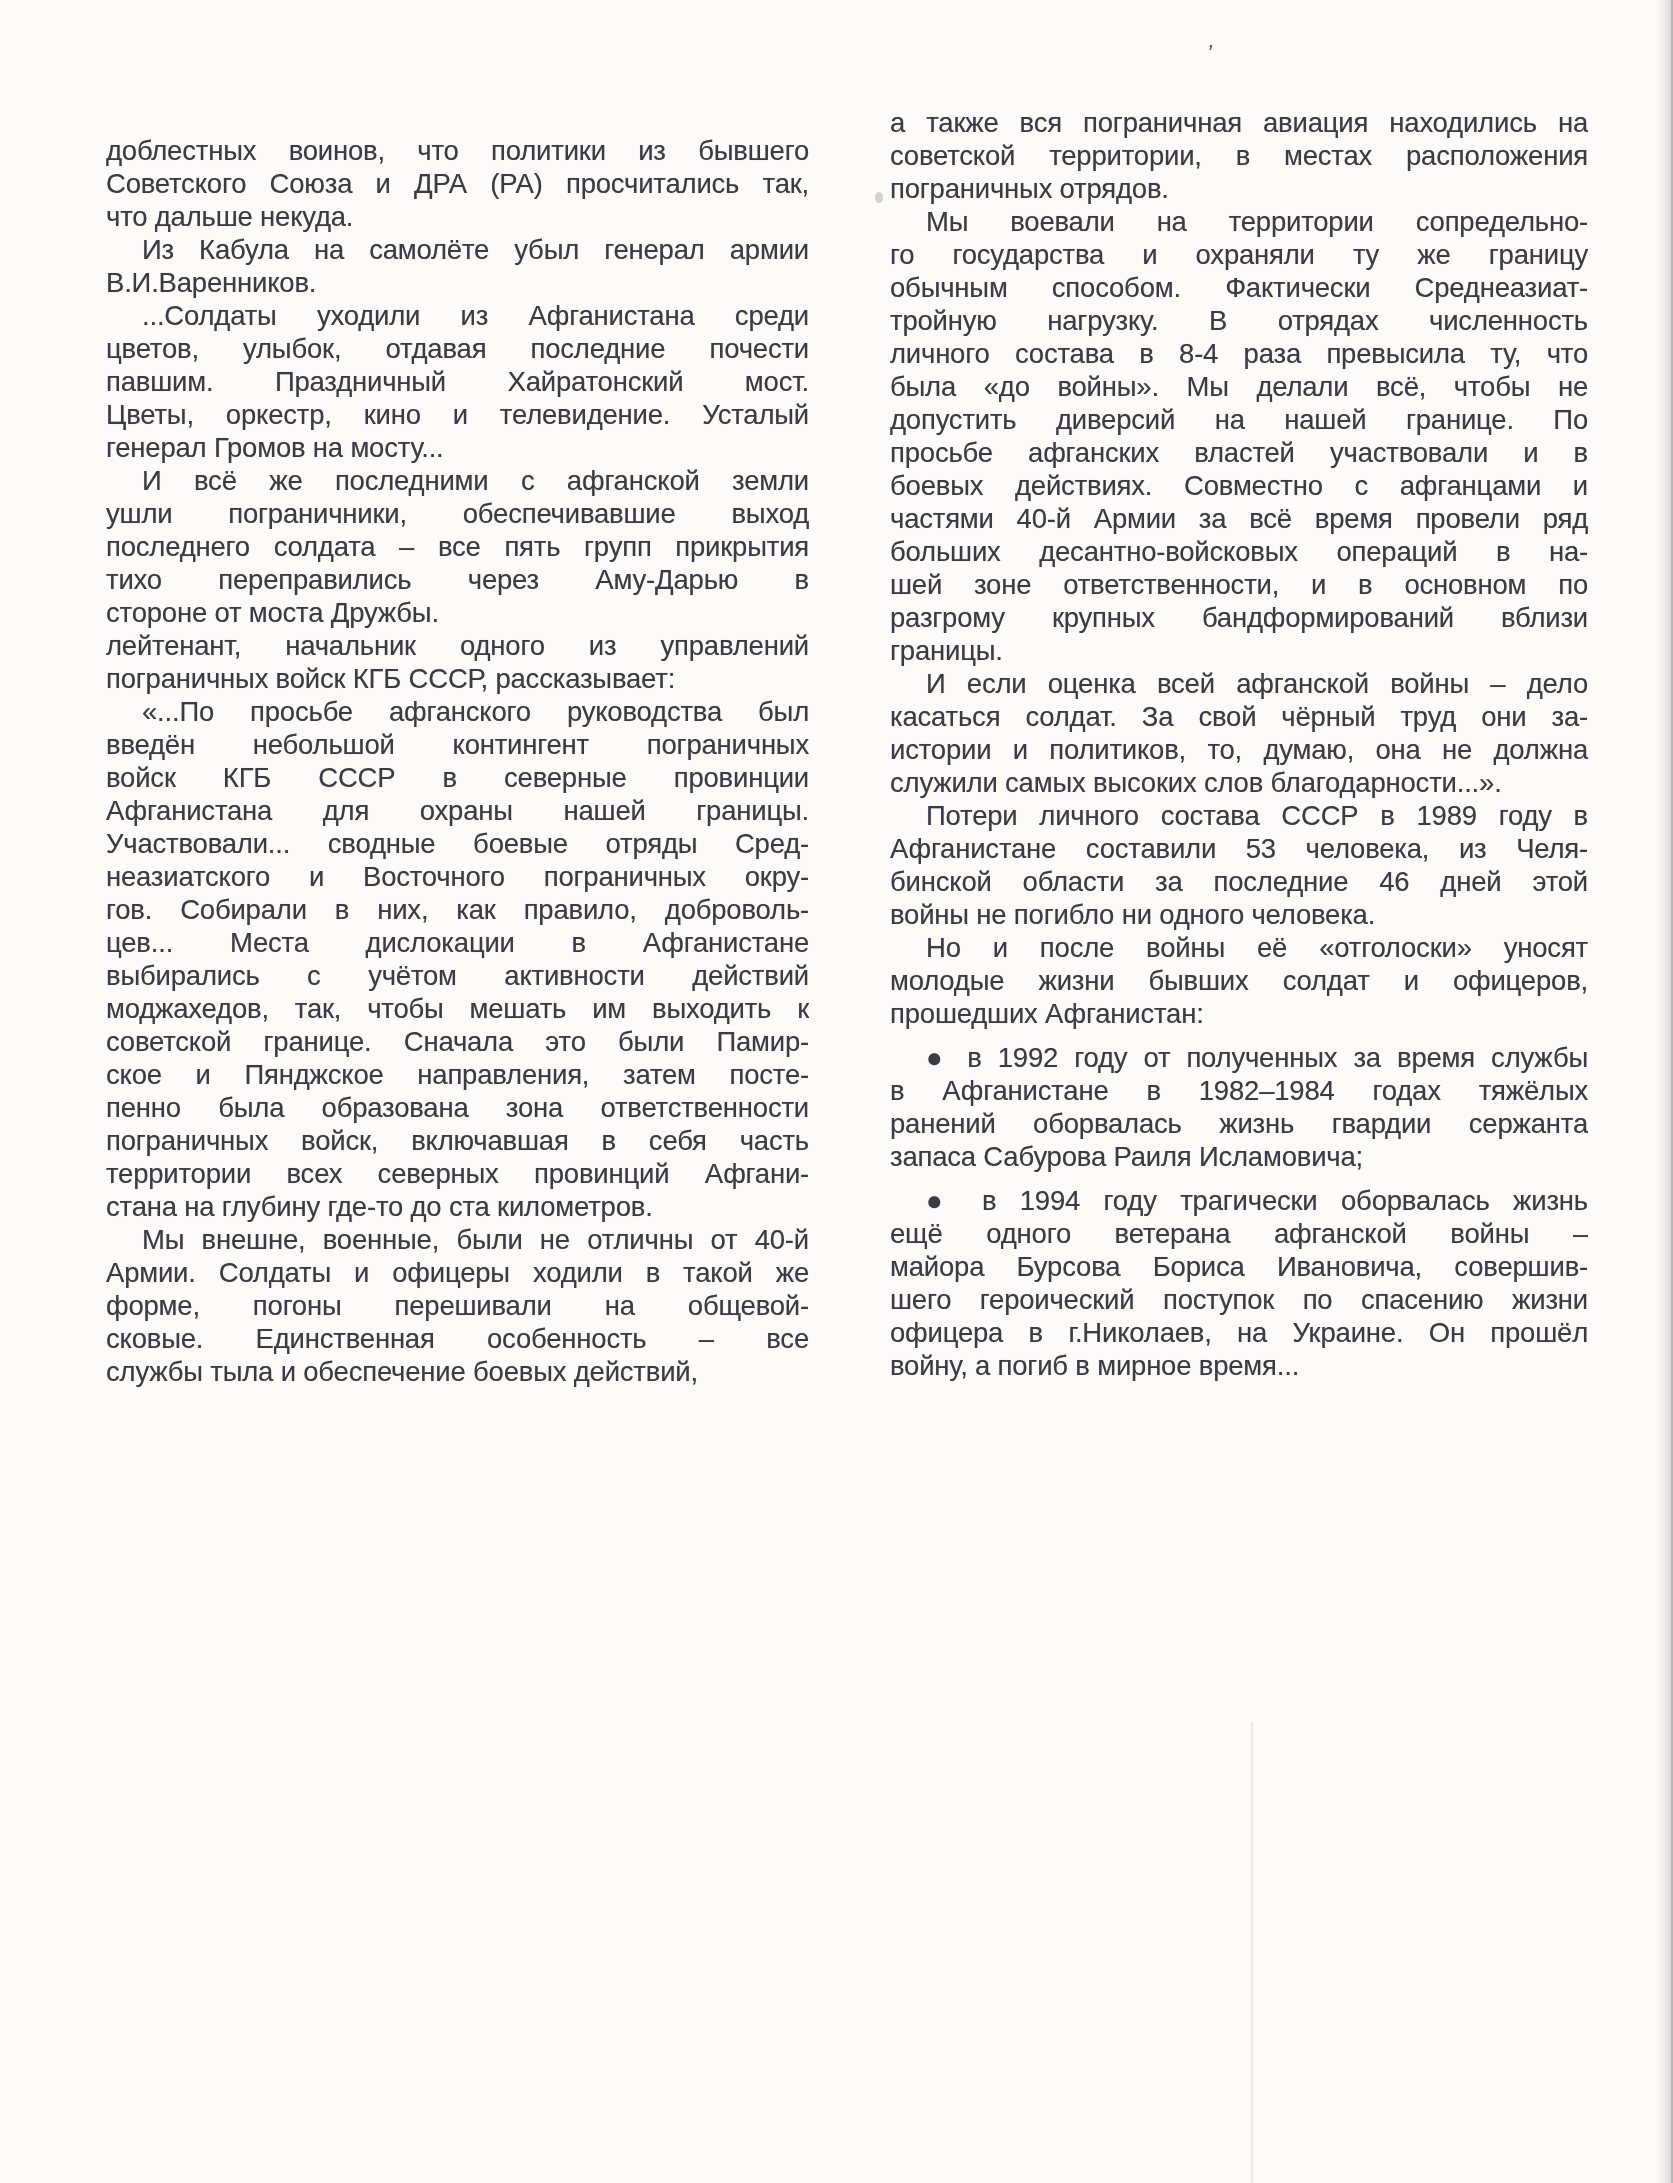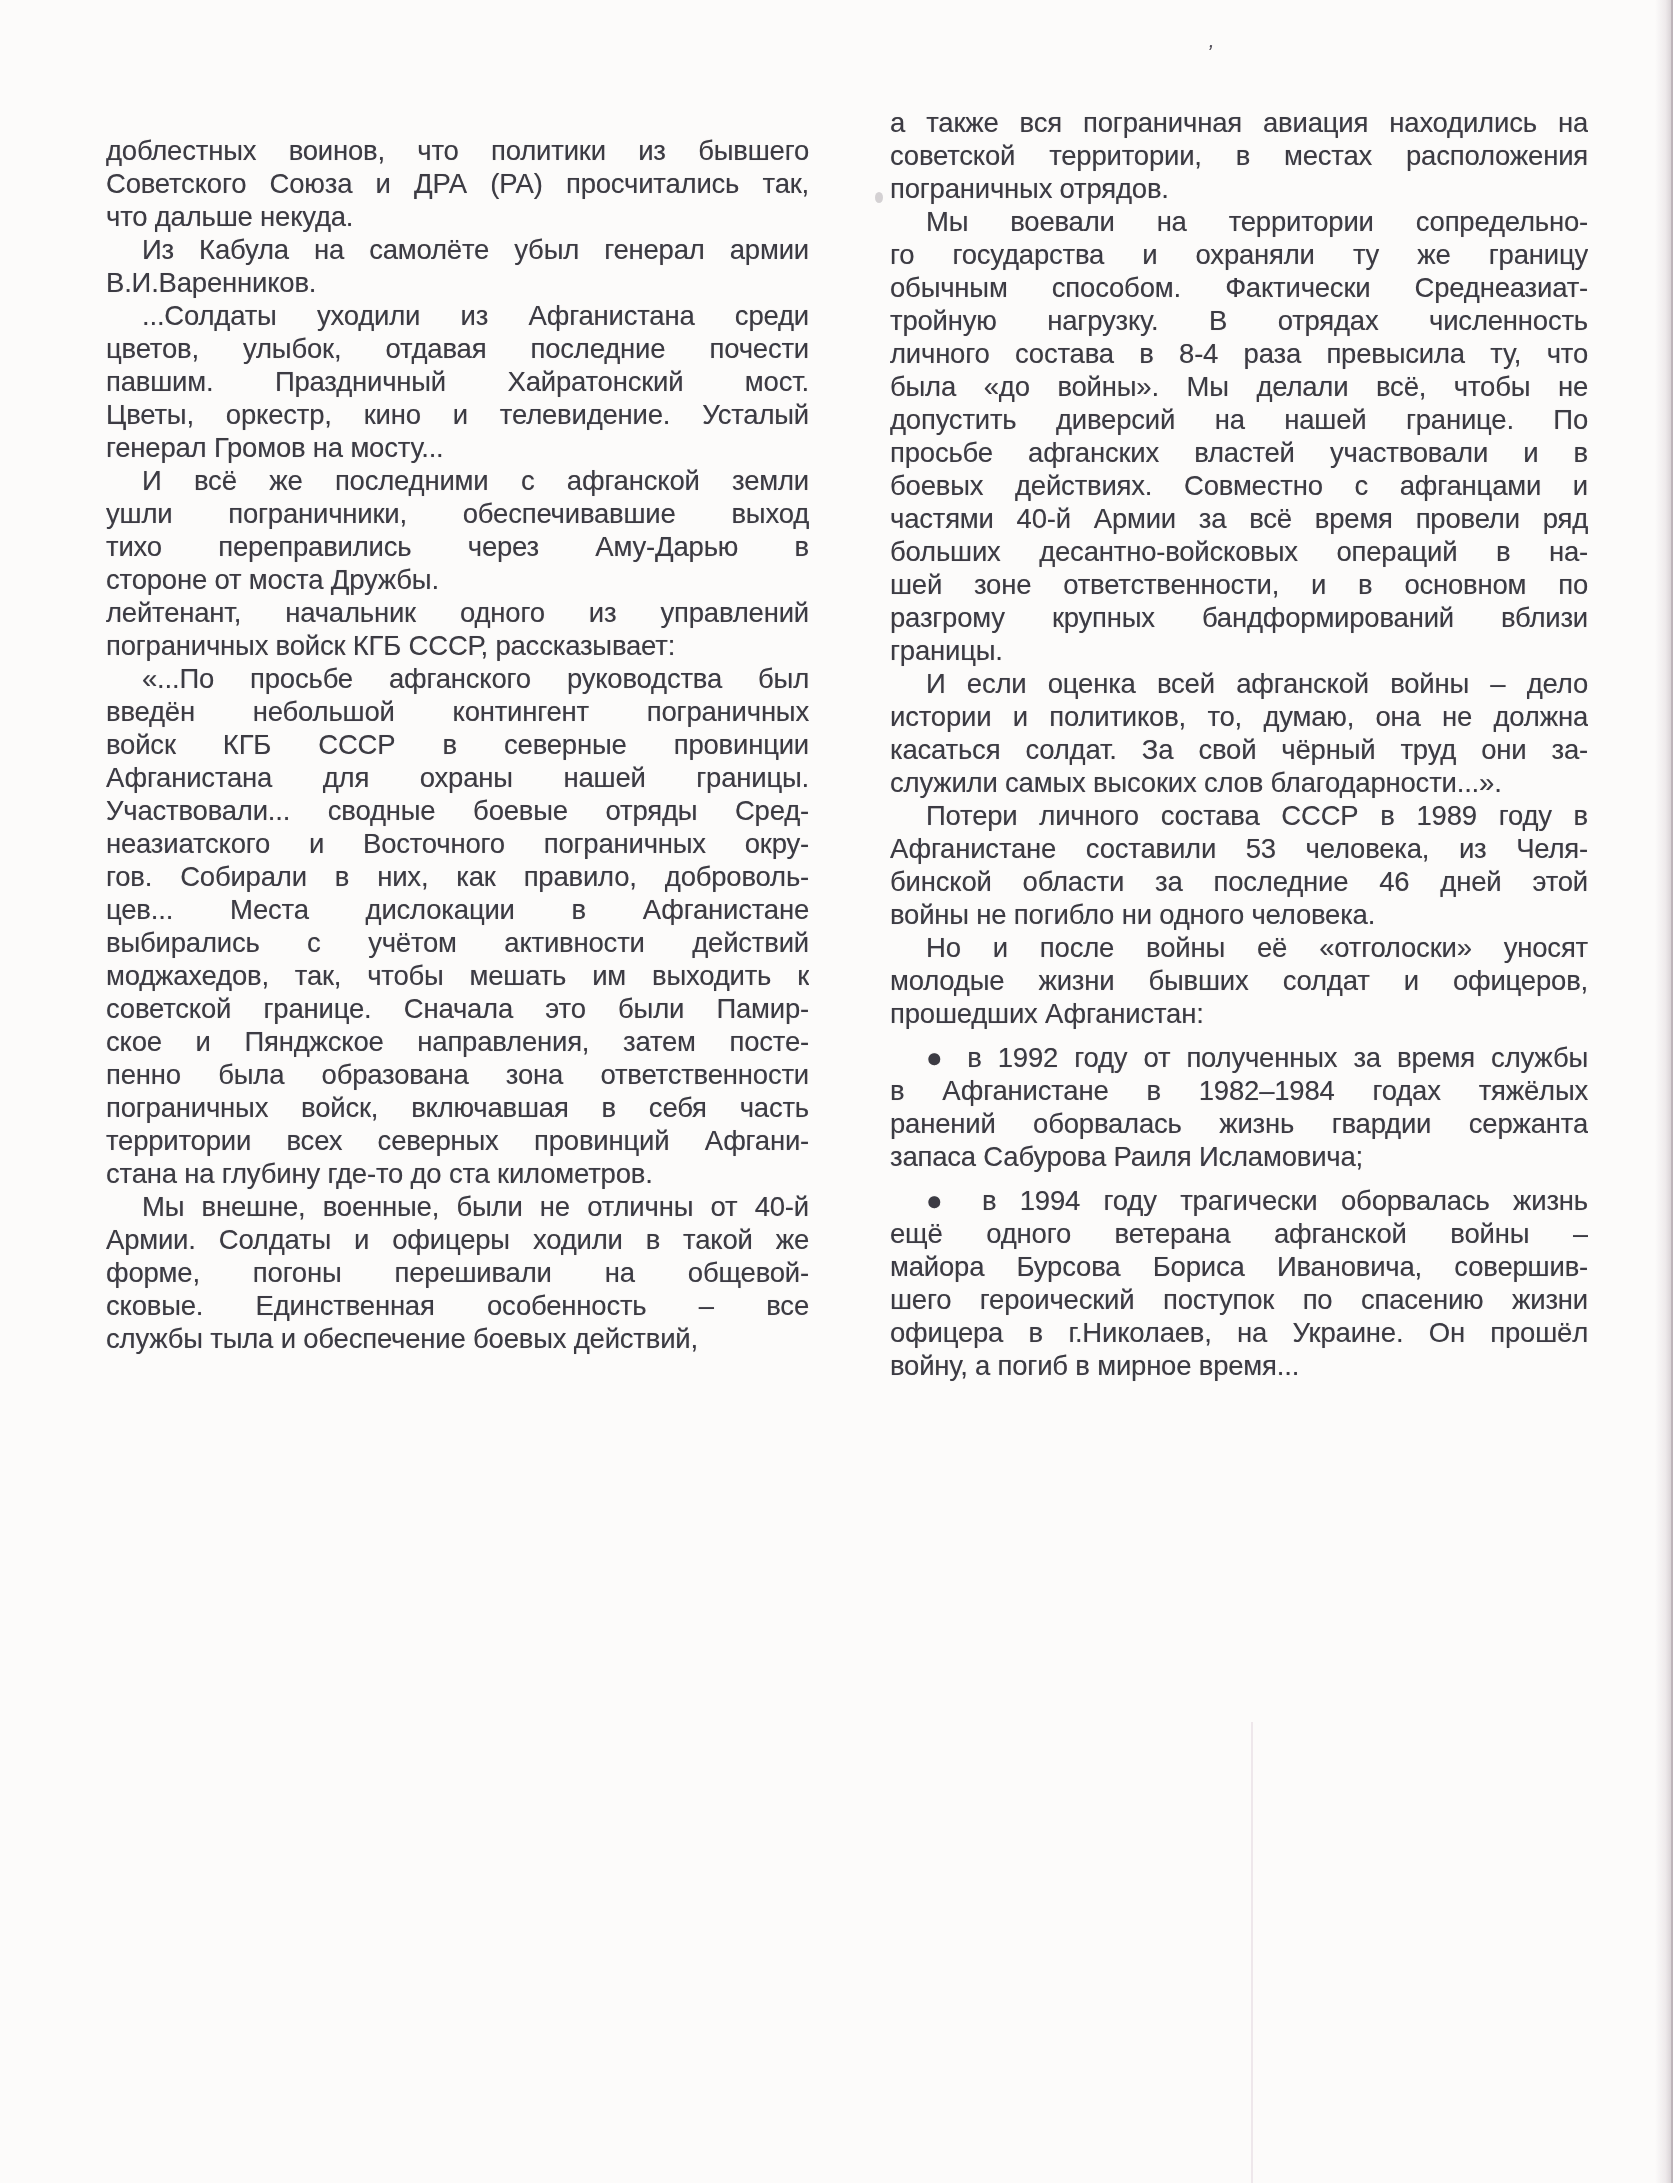--- a/index.html
+++ b/index.html
@@ -91,20 +91,21 @@
       <div class="paragraph">
         <div class="line indent">...Солдаты уходили из Афганистана среди</div>
         <div class="line">цветов, улыбок, отдавая последние почести</div>
         <div class="line">павшим. Праздничный Хайратонский мост.</div>
         <div class="line">Цветы, оркестр, кино и телевидение. Усталый</div>
         <div class="line last">генерал Громов на мосту...</div>
       </div>
       <div class="paragraph">
         <div class="line indent">И всё же последними с афганской земли</div>
         <div class="line">ушли пограничники, обеспечивавшие выход</div>
+        <div class="line">последнего солдата – все пять групп прикрытия</div>
         <div class="line">тихо переправились через Аму-Дарью в</div>
         <div class="line last">стороне от моста Дружбы.</div>
       </div>
       <div class="paragraph">
         <div class="line">лейтенант, начальник одного из управлений</div>
         <div class="line last">пограничных войск КГБ СССР, рассказывает:</div>
       </div>
       <div class="paragraph">
         <div class="line indent">«...По просьбе афганского руководства был</div>
         <div class="line">введён небольшой контингент пограничных</div>
@@ -148,22 +149,22 @@
         <div class="line">просьбе афганских властей участвовали и в</div>
         <div class="line">боевых действиях. Совместно с афганцами и</div>
         <div class="line">частями 40-й Армии за всё время провели ряд</div>
         <div class="line">больших десантно-войсковых операций в на-</div>
         <div class="line">шей зоне ответственности, и в основном по</div>
         <div class="line">разгрому крупных бандформирований вблизи</div>
         <div class="line last">границы.</div>
       </div>
       <div class="paragraph">
         <div class="line indent">И если оценка всей афганской войны – дело</div>
+        <div class="line">касаться солдат. За свой чёрный труд они за-</div>
         <div class="line">истории и политиков, то, думаю, она не должна</div>
-        <div class="line">касаться солдат. За свой чёрный труд они за-</div>
         <div class="line last">служили самых высоких слов благодарности...».</div>
       </div>
       <div class="paragraph">
         <div class="line indent">Потери личного состава СССР в 1989 году в</div>
         <div class="line">Афганистане составили 53 человека, из Челя-</div>
         <div class="line">бинской области за последние 46 дней этой</div>
         <div class="line last">войны не погибло ни одного человека.</div>
       </div>
       <div class="paragraph">
         <div class="line indent">Но и после войны её «отголоски» уносят</div>

